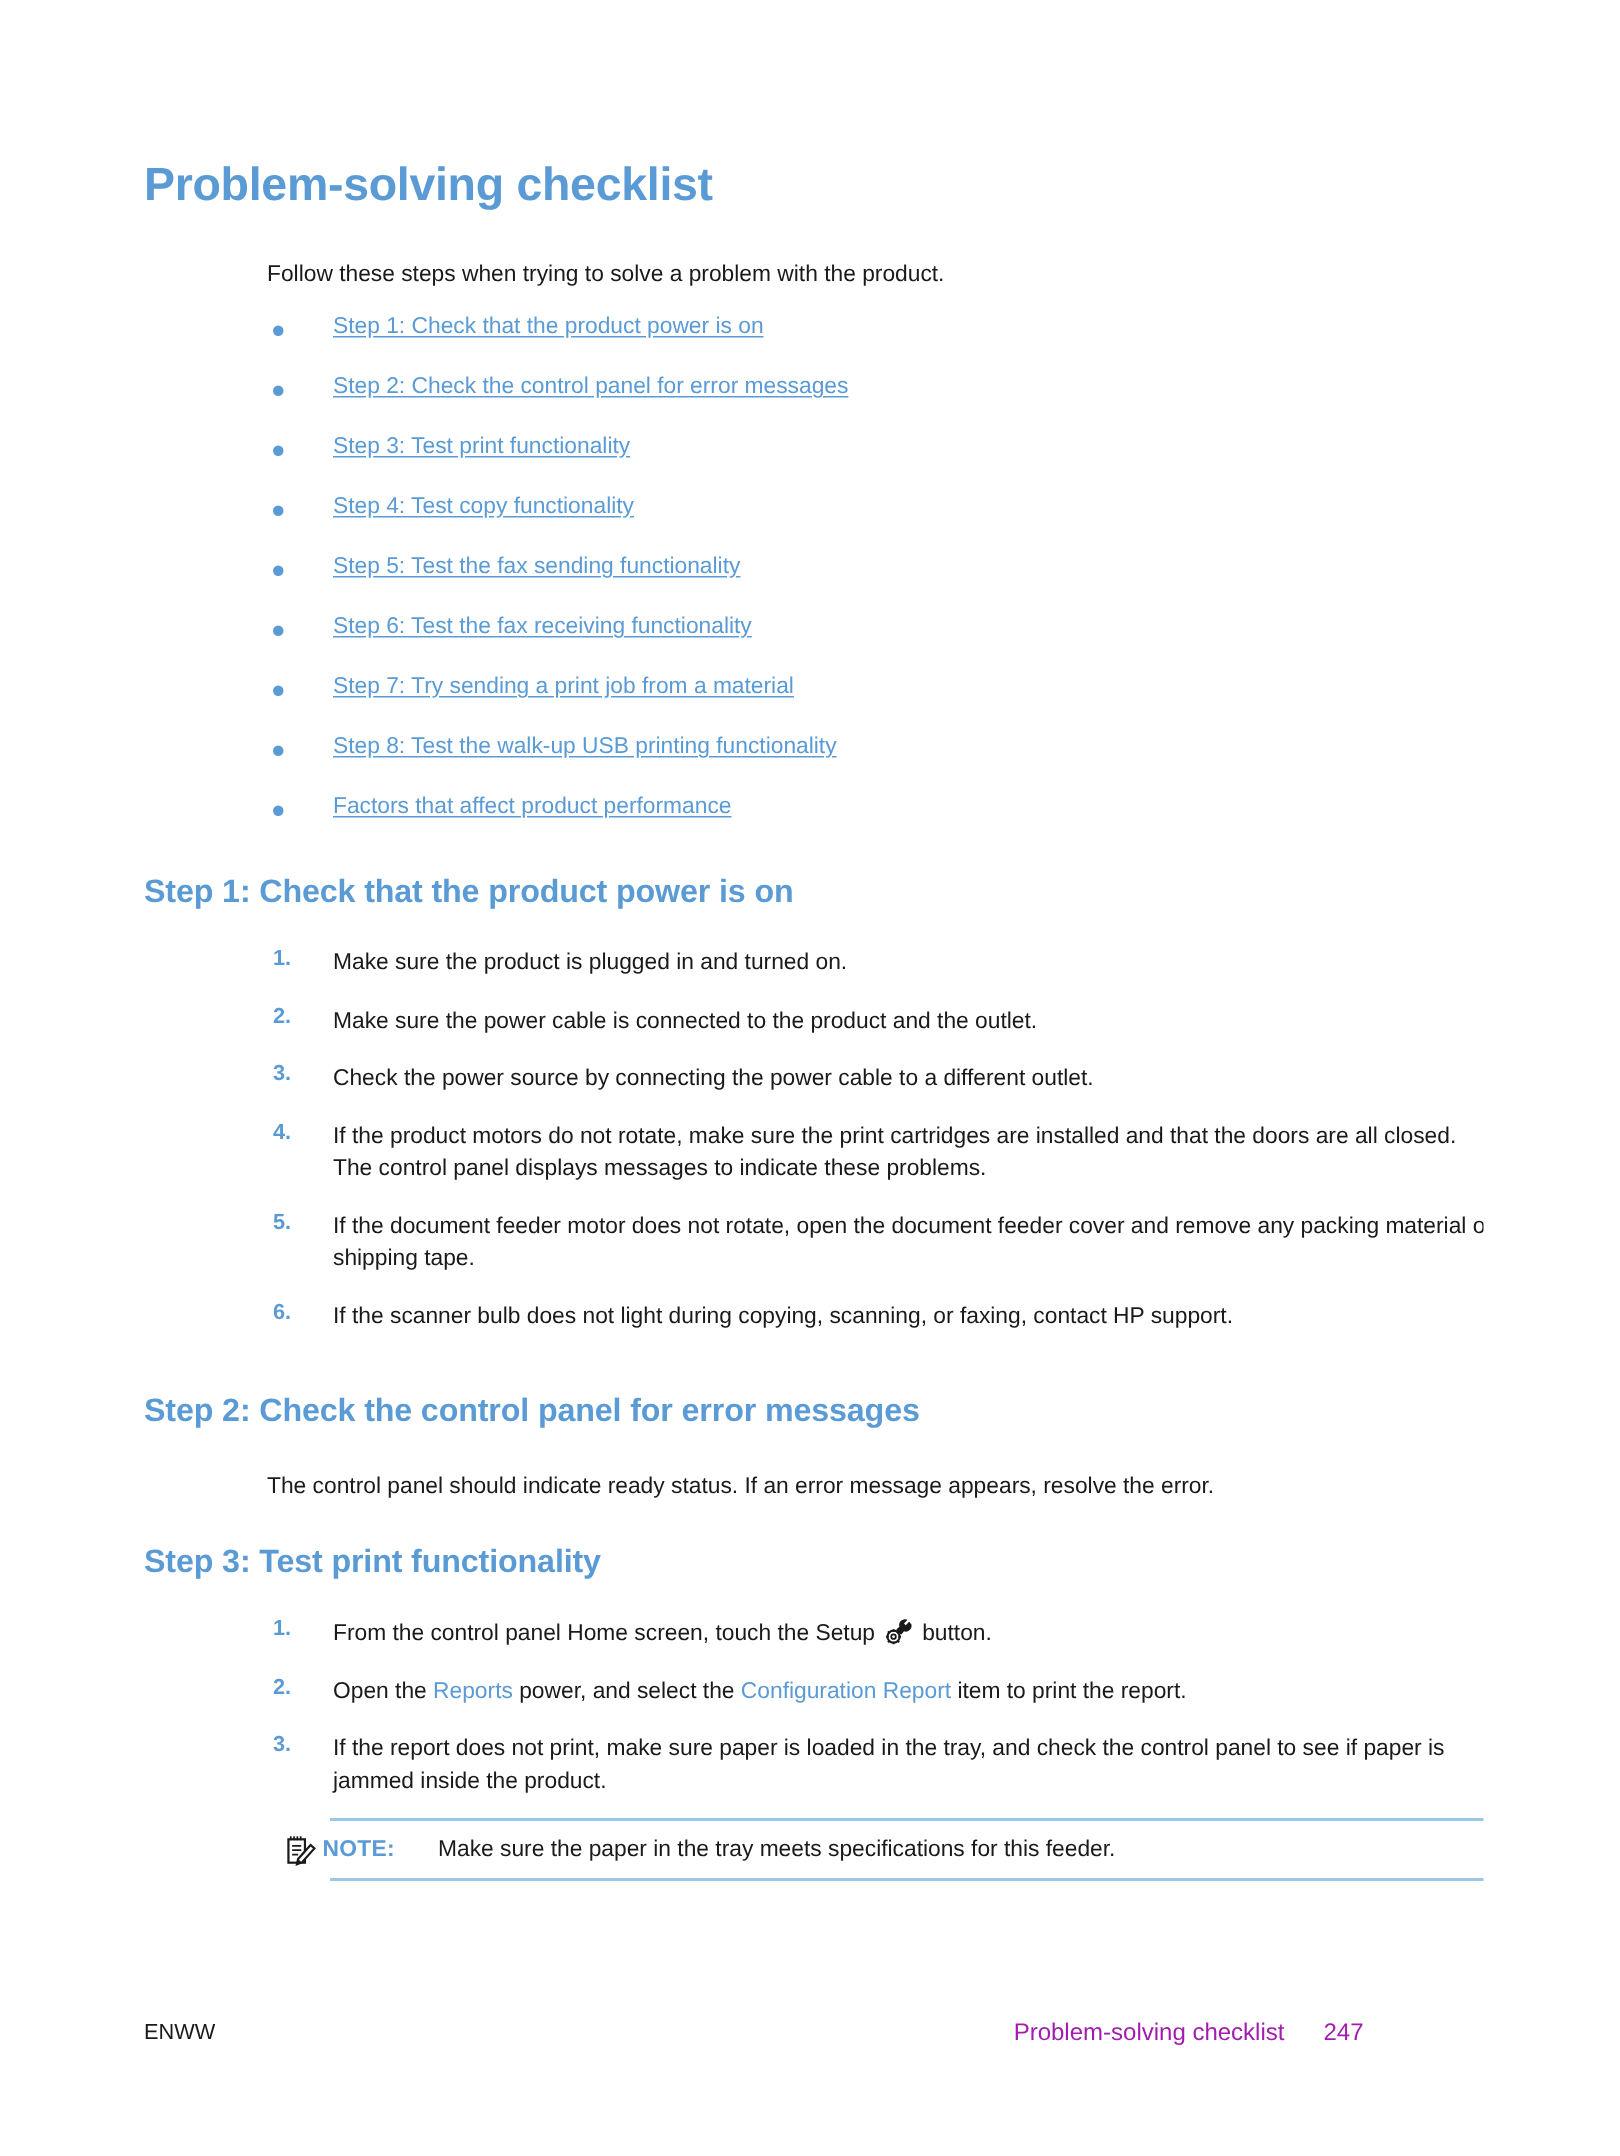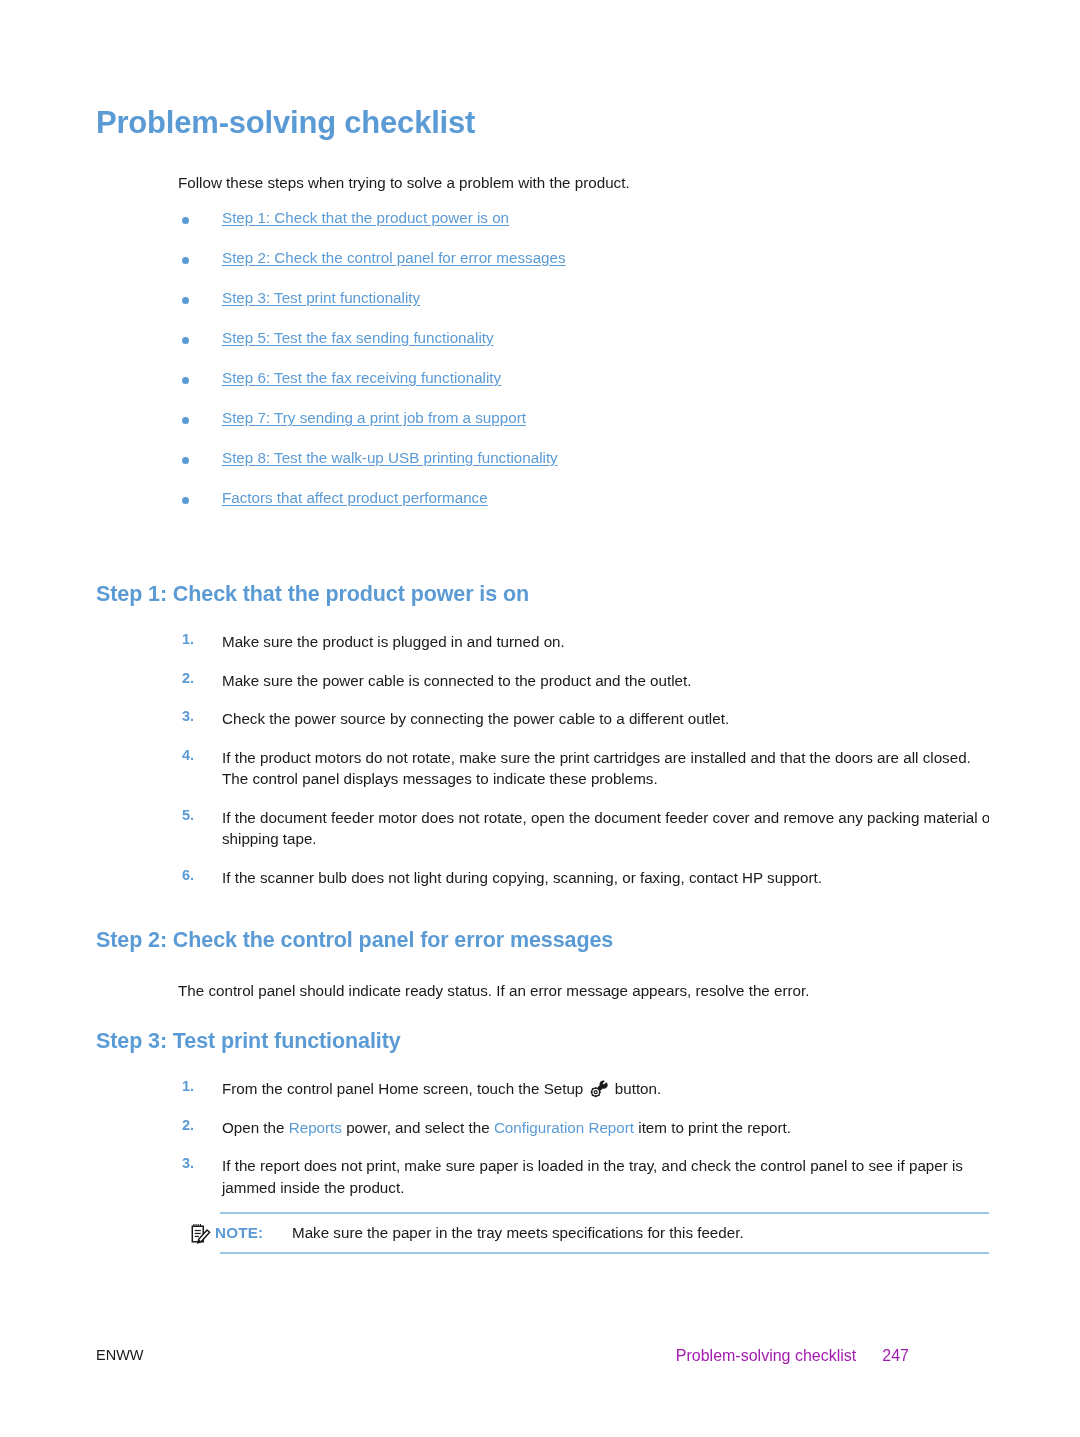--- a/index.html
+++ b/index.html
@@ -202,34 +202,38 @@
     <div class="linkrow">
       <span class="bullet"></span>
       <span class="xref">Step 2: Check the control panel for error messages</span>
     </div>
 
     <div class="linkrow">
       <span class="bullet"></span>
       <span class="xref">Step 3: Test print functionality</span>
     </div>
 
+    <div class="linkrow">
+      <span class="bullet"></span>
+      <span class="xref">Step 4: Test copy functionality</span>
+    </div>
 
     <div class="linkrow">
       <span class="bullet"></span>
       <span class="xref">Step 5: Test the fax sending functionality</span>
     </div>
 
     <div class="linkrow">
       <span class="bullet"></span>
       <span class="xref">Step 6: Test the fax receiving functionality</span>
     </div>
 
     <div class="linkrow">
       <span class="bullet"></span>
-      <span class="xref">Step 7: Try sending a print job from a support</span>
+      <span class="xref">Step 7: Try sending a print job from a material</span>
     </div>
 
     <div class="linkrow">
       <span class="bullet"></span>
       <span class="xref">Step 8: Test the walk-up USB printing functionality</span>
     </div>
 
     <div class="linkrow">
       <span class="bullet"></span>
       <span class="xref">Factors that affect product performance</span>

